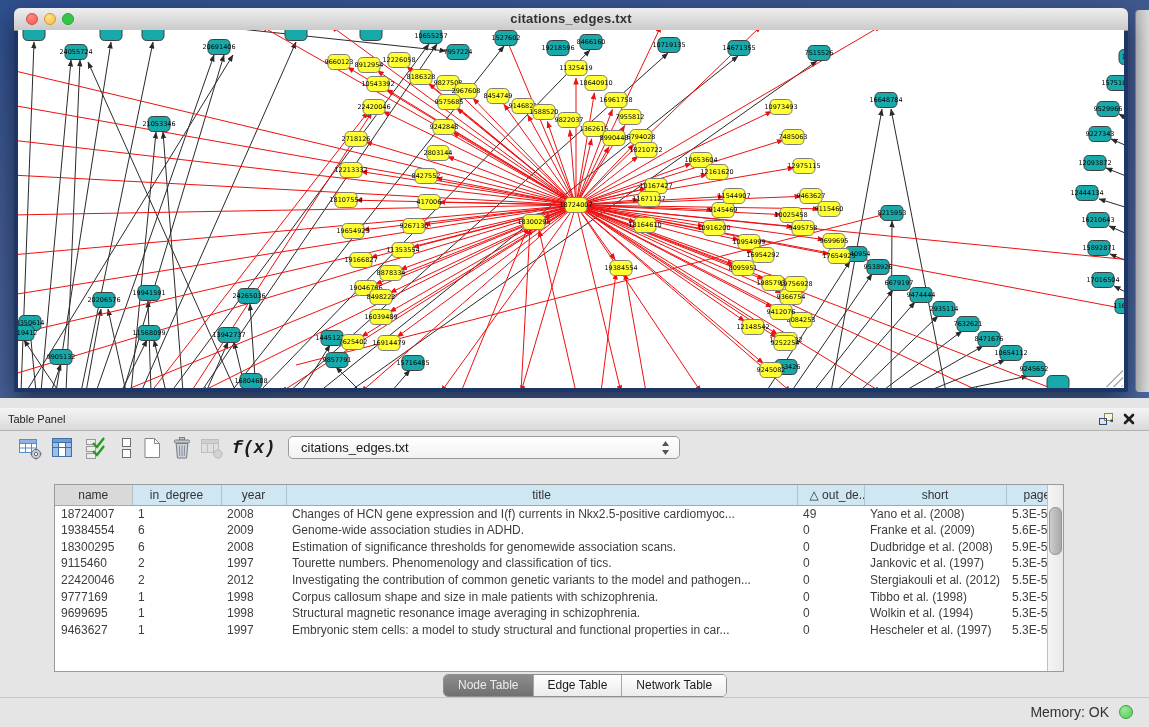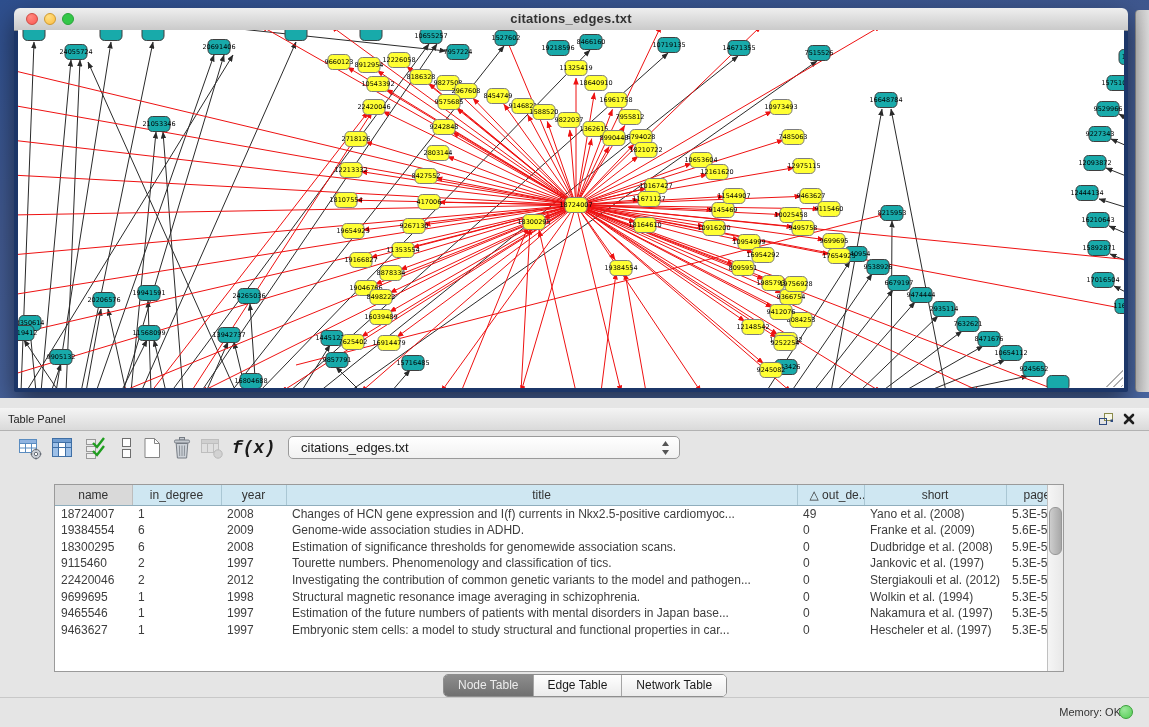--- a/index.html
+++ b/index.html
@@ -62,21 +62,21 @@
 
   .tabs{position:absolute;left:443px;top:276px;height:21px;display:flex;border:1px solid #8e8e8e;
       border-radius:5px;overflow:hidden;background:#fff;}
   .seg{border:none;margin:0;padding:0 14px;font-size:12px;line-height:19px;cursor:pointer;
       background:linear-gradient(#ffffff,#ebebeb);color:#1a1a1a;border-right:1px solid #a5a5a5;
       font-family:"Liberation Sans",sans-serif;}
   .seg:last-child{border-right:none;text-align:center;}
   .seg.selected{background:linear-gradient(#8d8d8d,#707070);color:#ececec;}
 
   .statusbar{position:absolute;left:0;right:0;top:299px;height:30px;border-top:1px solid #c8c8c8;}
-  .mem-label{position:absolute;right:28px;top:0;line-height:28px;font-size:11px;color:#333;}
+  .mem-label{position:absolute;right:40px;top:0;line-height:28px;font-size:14px;color:#333;}
   .memdot{position:absolute;right:16px;top:7px;width:14px;height:14px;border-radius:50%;
       background:radial-gradient(circle at 35% 30%,#9ce89c,#52cc52);border:1px solid #39a039;box-sizing:border-box;}
 </style>
 </head>
 <body>
 
 <div class="desktop">
 
   <div class="side-window"></div>
 
@@ -903,36 +903,36 @@
               <td>22420046</td>
               <td>2</td>
               <td>2012</td>
               <td>Investigating the contribution of common genetic variants to the model and pathogen...</td>
               <td>0</td>
               <td>Stergiakouli et al. (2012)</td>
               <td>5.5E-5</td>
               <td></td>
             </tr>
             <tr>
+              <td>9777169</td>
+              <td>1</td>
+              <td>1998</td>
+              <td>Corpus callosum shape and size in male patients with schizophrenia.</td>
+              <td>0</td>
+              <td>Tibbo et al. (1998)</td>
+              <td>5.3E-5</td>
+              <td></td>
+            </tr>
+            <tr>
               <td>9699695</td>
               <td>1</td>
               <td>1998</td>
               <td>Structural magnetic resonance image averaging in schizophrenia.</td>
               <td>0</td>
               <td>Wolkin et al. (1994)</td>
-              <td>5.3E-5</td>
-              <td></td>
-            </tr>
-            <tr>
-              <td>9465546</td>
-              <td>1</td>
-              <td>1997</td>
-              <td>Estimation of the future numbers of patients with mental disorders in Japan base...</td>
-              <td>0</td>
-              <td>Nakamura et al. (1997)</td>
               <td>5.3E-5</td>
               <td></td>
             </tr>
             <tr>
               <td>9463627</td>
               <td>1</td>
               <td>1997</td>
               <td>Embryonic stem cells: a model to study structural and functional properties in car...</td>
               <td>0</td>
               <td>Hescheler et al. (1997)</td>

